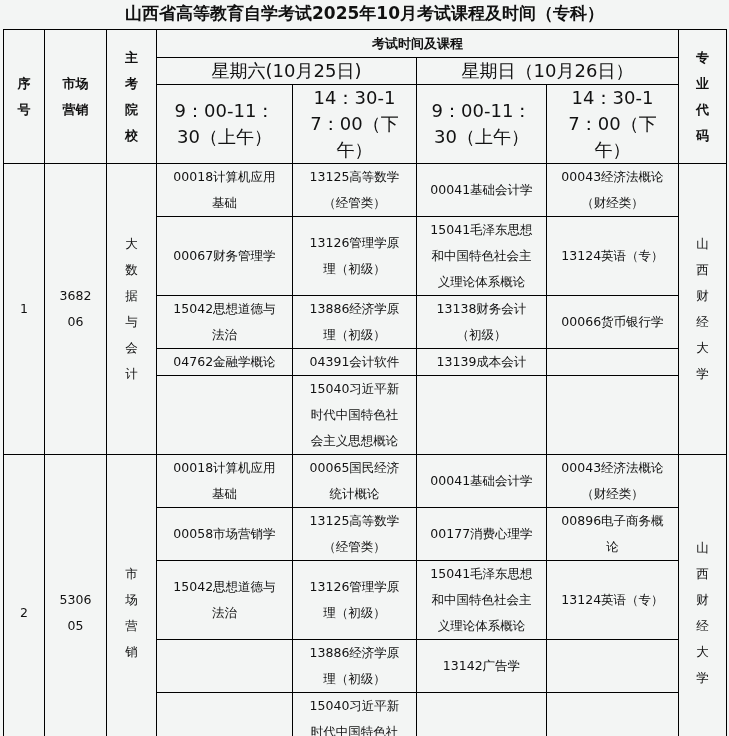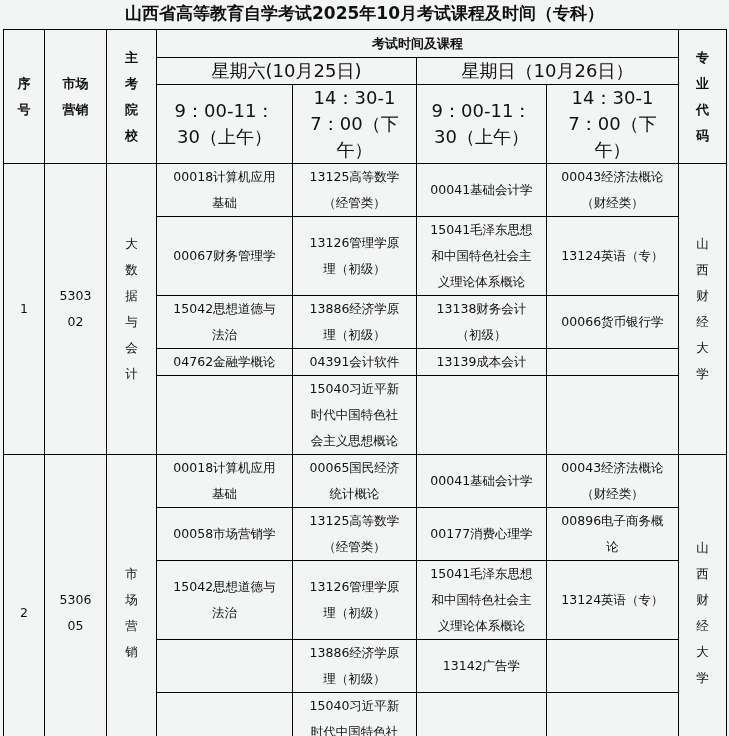--- a/index.html
+++ b/index.html
@@ -40,21 +40,21 @@
   </tr>
   <tr style="height:52px">
     <td class="hd2">9：00-11：30（上午）</td>
     <td class="hd2">14：30-17：00（下午）</td>
     <td class="hd2">9：00-11：30（上午）</td>
     <td class="hd2">14：30-17：00（下午）</td>
   </tr>
 
   <tr style="height:52px">
     <td rowspan="5">1</td>
-    <td rowspan="5">530302</td>
+    <td rowspan="5">368206</td>
     <td rowspan="5">大数据与会计</td>
     <td>00018计算机应用基础</td>
     <td>13125高等数学（经管类）</td>
     <td>00041基础会计学</td>
     <td>00043经济法概论（财经类）</td>
     <td rowspan="5">山西财经大学</td>
   </tr>
   <tr style="height:78px">
     <td>00067财务管理学</td>
     <td>13126管理学原理（初级）</td>

